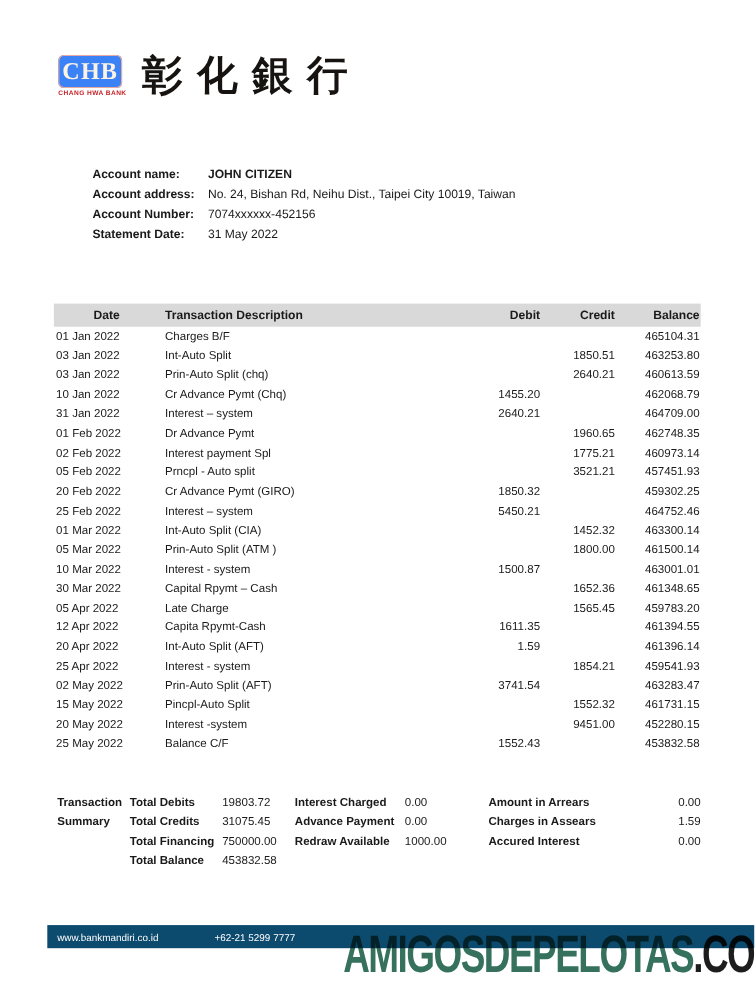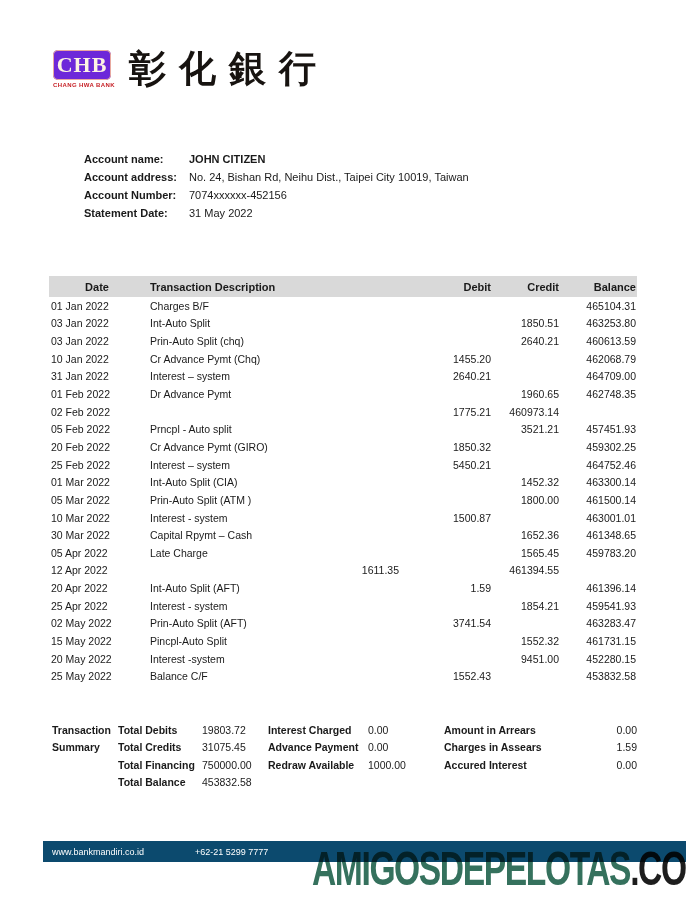--- a/index.html
+++ b/index.html
@@ -5,21 +5,21 @@
   html,body{margin:0;padding:0;background:#ffffff;}
   .page{
     position:relative;width:686px;height:907px;background:#ffffff;
     font-family:"Liberation Sans",sans-serif;color:#1a1a1a;overflow:hidden;
   }
 
   
   .brand{position:absolute;top:50px;left:53px;display:flex;align-items:flex-start;}
   .logo{width:62px;text-align:center;}
   .logo-box{
-    width:58px;height:30px;background:#6d28d9;border-radius:5px;
+    width:58px;height:30px;background:#3b82f6;border-radius:5px;
     display:flex;align-items:center;justify-content:center;
     color:#fdf3e3;font-family:"Liberation Serif",serif;font-weight:bold;
     font-size:22px;letter-spacing:1px;box-shadow:inset 0 0 0 1px #e8a9a0;
   }
   .logo-sub{color:#c62026;font-size:6px;font-weight:bold;letter-spacing:.4px;margin-top:2px;white-space:nowrap;}
   .bank-zh{
     margin-left:14px;margin-top:-2px;font-family:"DejaVu Serif",serif;
     font-size:37px;font-weight:bold;letter-spacing:13px;line-height:1.1;color:#171310;white-space:nowrap;
   }
 
@@ -146,20 +146,21 @@
     </div>
         <div class="txn-grid txn-row">
       <span class="c-date">01 Feb 2022</span>
       <span class="c-desc">Dr Advance Pymt</span>
       <span class="c-num"></span>
       <span class="c-num">1960.65</span>
       <span class="c-num">462748.35</span>
     </div>
         <div class="txn-grid txn-row">
       <span class="c-date">02 Feb 2022</span>
+      <span class="c-desc">Interest payment Spl</span>
       <span class="c-num"></span>
       <span class="c-num">1775.21</span>
       <span class="c-num">460973.14</span>
     </div>
         <div class="txn-grid txn-row">
       <span class="c-date">05 Feb 2022</span>
       <span class="c-desc">Prncpl  - Auto split</span>
       <span class="c-num"></span>
       <span class="c-num">3521.21</span>
       <span class="c-num">457451.93</span>
@@ -208,20 +209,21 @@
     </div>
         <div class="txn-grid txn-row">
       <span class="c-date">05 Apr 2022</span>
       <span class="c-desc">Late Charge</span>
       <span class="c-num"></span>
       <span class="c-num">1565.45</span>
       <span class="c-num">459783.20</span>
     </div>
         <div class="txn-grid txn-row">
       <span class="c-date">12 Apr 2022</span>
+      <span class="c-desc">Capita Rpymt-Cash</span>
       <span class="c-num">1611.35</span>
       <span class="c-num"></span>
       <span class="c-num">461394.55</span>
     </div>
         <div class="txn-grid txn-row">
       <span class="c-date">20 Apr 2022</span>
       <span class="c-desc">Int-Auto Split (AFT)</span>
       <span class="c-num">1.59</span>
       <span class="c-num"></span>
       <span class="c-num">461396.14</span>

